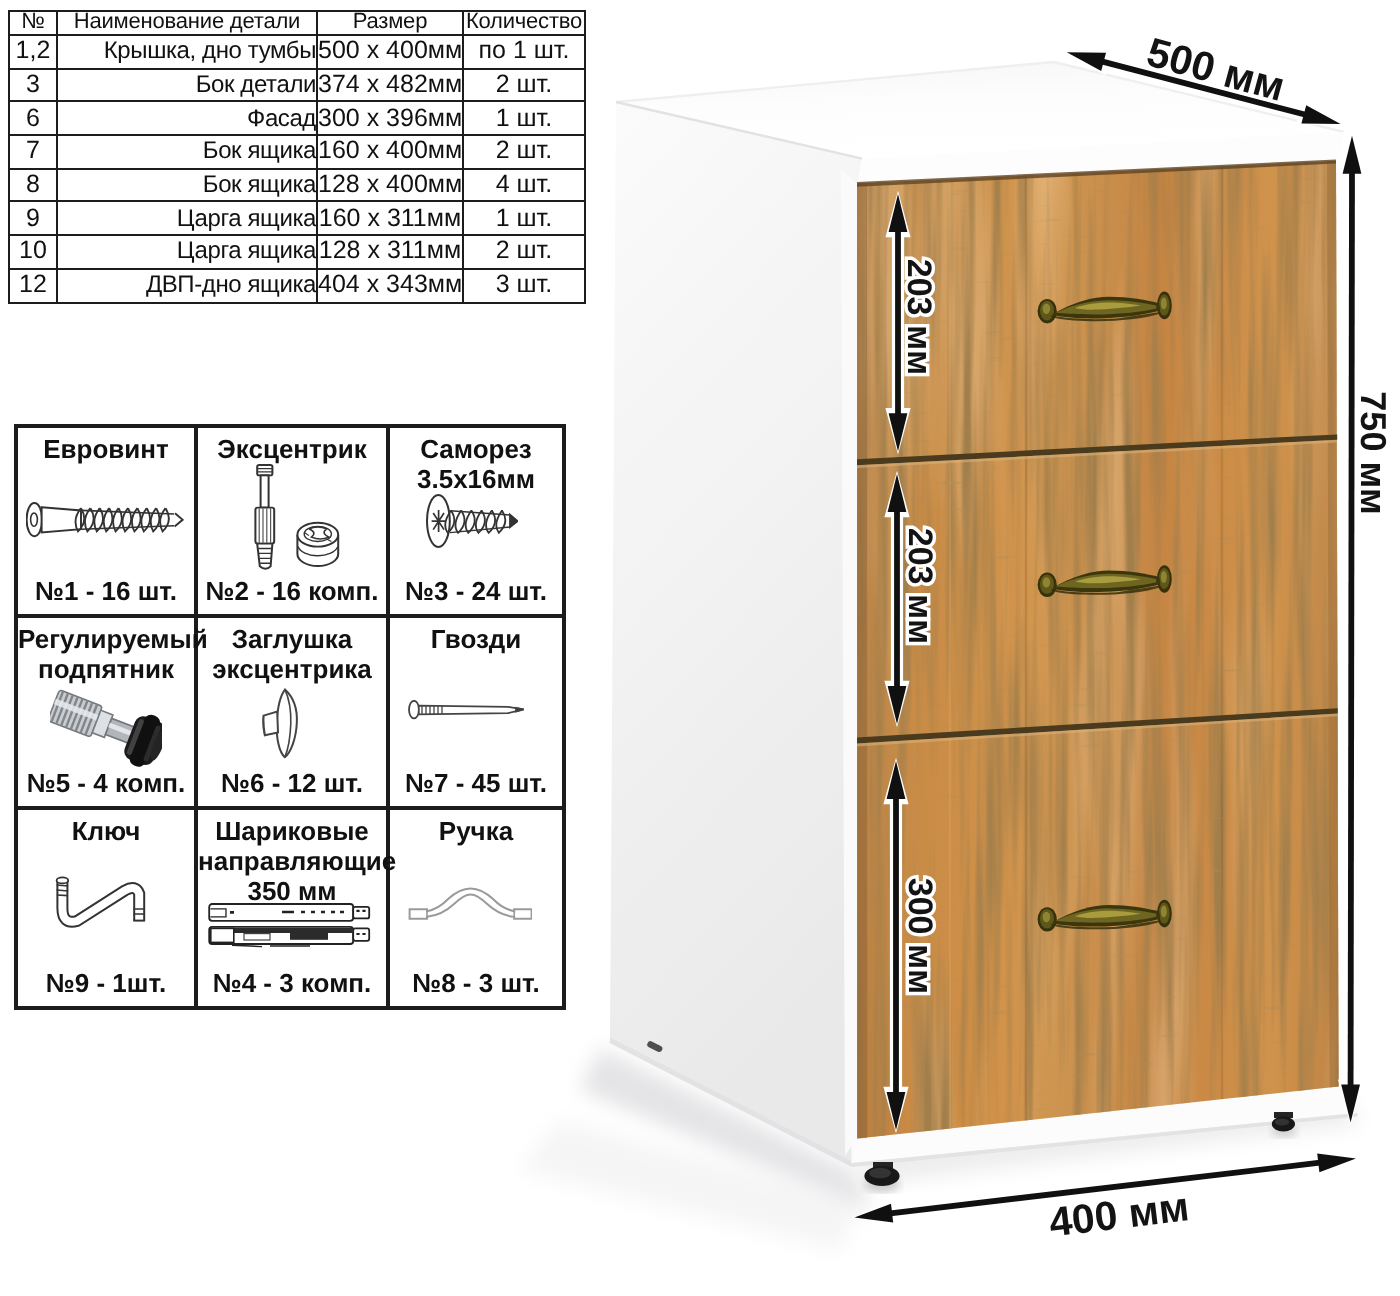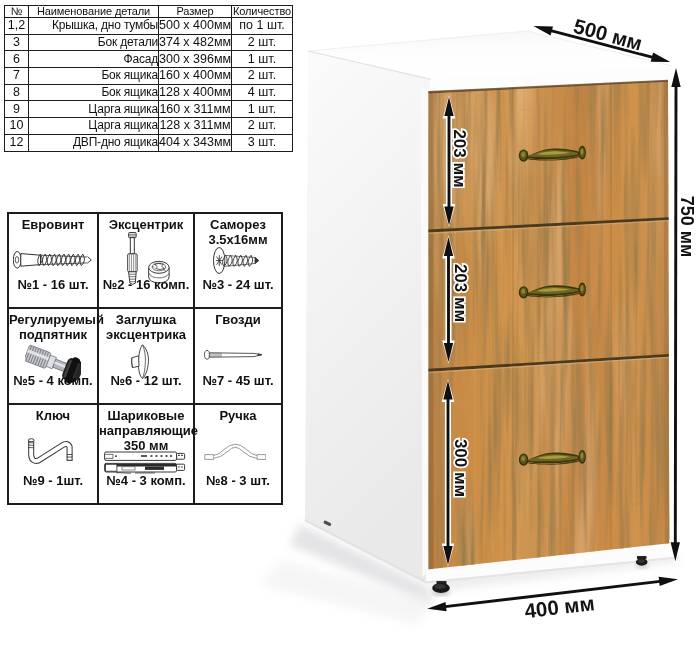--- a/index.html
+++ b/index.html
@@ -6,21 +6,21 @@
 #page{position:relative;width:700px;height:648px;overflow:hidden;background:#fff;}
 table{border-collapse:collapse;position:absolute;table-layout:fixed;}
 #parts{left:4px;top:5px;width:288px;}
 #parts td,#parts th{border:1px solid #1c1c1c;padding:0;font-weight:normal;overflow:hidden;white-space:nowrap;}
 #parts th{font-size:11px;height:11px;line-height:11px;letter-spacing:-0.1px;}
 #parts td{font-size:12.5px;height:15.7px;line-height:15px;text-align:center;}
 #parts td.nm{text-align:right;padding-left:3px;letter-spacing:-0.2px;font-size:12px;}
 #hw{left:7px;top:212px;width:274px;}
 #hw td{border:2px solid #1c1c1c;padding:16px;position:relative;vertical-align:top;}
 #hw .ti{position:absolute;top:3px;left:0;right:0;text-align:center;font-weight:bold;font-size:13px;line-height:15px;}
-#hw .ct{position:absolute;bottom:15px;left:0;right:0;text-align:center;font-weight:bold;font-size:13px;}
+#hw .ct{position:absolute;bottom:4px;left:0;right:0;text-align:center;font-weight:bold;font-size:13px;}
 #hw svg{position:absolute;}
 .dimtxt{font-weight:bold;fill:#131313;stroke:#ffffff;stroke-width:3.4px;paint-order:stroke;font-family:"Liberation Sans",sans-serif;}
 </style></head>
 <body>
 <div id="page">
 
 <table id="parts">
 <colgroup>
         <col style="width:24px">
         <col style="width:130px">

